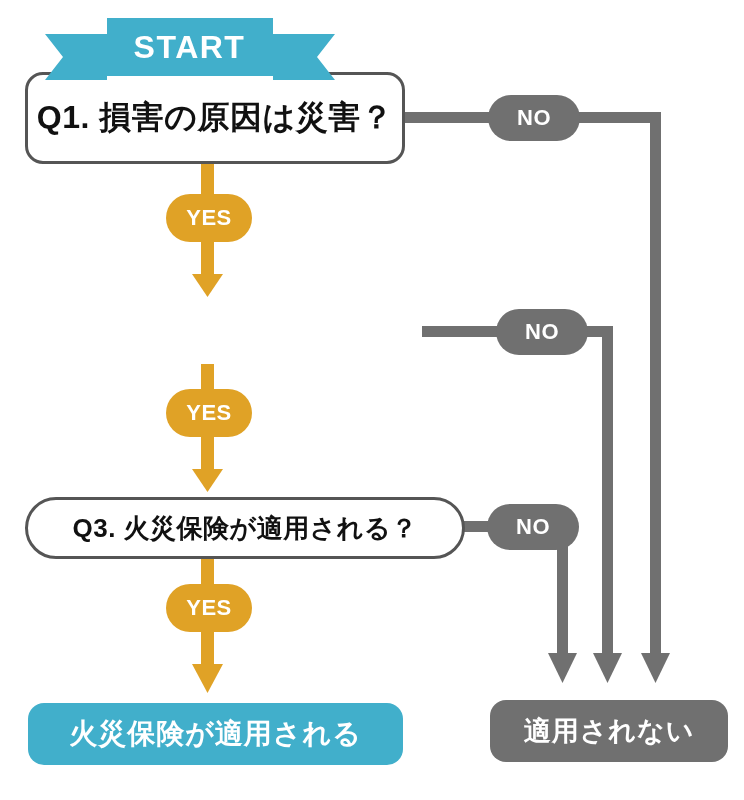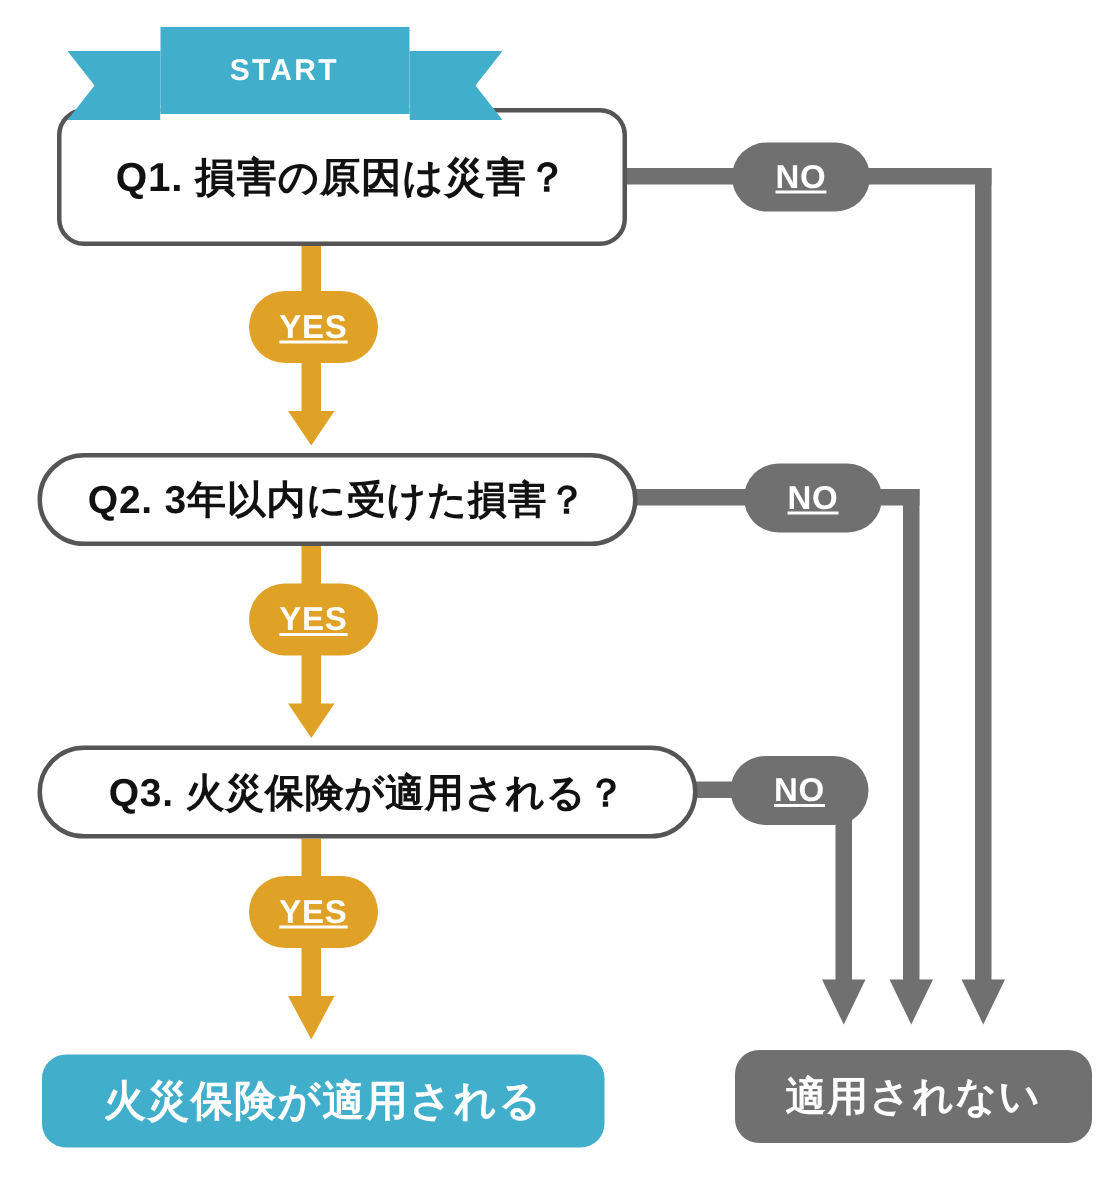--- a/index.html
+++ b/index.html
@@ -35,26 +35,26 @@
     border: 3px solid #555555;
     display: flex;
     align-items: center;
     justify-content: center;
     color: #111111;
     font-weight: bold;
     letter-spacing: 0.5px;
     z-index: 4;
   }
   .qbox.q1 {
-    left: 38px;
+    left: 25px;
     top: 72px;
     width: 380px;
     height: 92px;
     border-radius: 18px;
-    font-size: 27px;
+    font-size: 32px;
   }
   .qbox.q2 {
     left: 25px;
     top: 302px;
     width: 400px;
     height: 62px;
     border-radius: 34px;
     font-size: 26px;
   }
   .qbox.q3 {
@@ -79,38 +79,37 @@
   .ribbon-label {
     position: absolute;
     left: 62px;
     top: 0px;
     width: 165px;
     height: 58px;
     display: flex;
     align-items: center;
     justify-content: center;
     color: #ffffff;
-    font-size: 20px;
+    font-size: 32px;
     font-weight: bold;
     letter-spacing: 1.5px;
     z-index: 3;
   }
 
   
   .pill {
     position: absolute;
     box-sizing: border-box;
     display: flex;
     align-items: center;
     justify-content: center;
     color: #ffffff;
     font-weight: bold;
     border-radius: 999px;
     z-index: 5;
-    text-decoration: underline;
   }
   .pill.yes {
     background: #E0A226;
     width: 86px;
     height: 48px;
     font-size: 22px;
     letter-spacing: 0.5px;
     text-align: center;
   }
   .pill.no {
@@ -205,21 +204,20 @@
       <polygon fill="#FFFFFF" points="62,52 108,66 62,66"></polygon>
       <polygon fill="#FFFFFF" points="228,52 182,66 228,66"></polygon>
 
       <rect fill="#41AFCB" x="62" y="0" width="166" height="58"></rect>
     </svg>
     <div class="ribbon-label">START</div>
   </div>
 
   <div class="qbox q1">Q1. 損害の原因は災害？</div>
 
-  <div class="qbox q2">Q2. 3年以内に受けた損害？</div>
 
   <div class="qbox q3">Q3. 火災保険が適用される？</div>
 
   <div class="pill yes y1">YES</div>
   <div class="pill yes y2">YES</div>
   <div class="pill yes y3">YES</div>
 
   <div class="pill no n1">NO</div>
   <div class="pill no n2">NO</div>
   <div class="pill no n3">NO</div>

